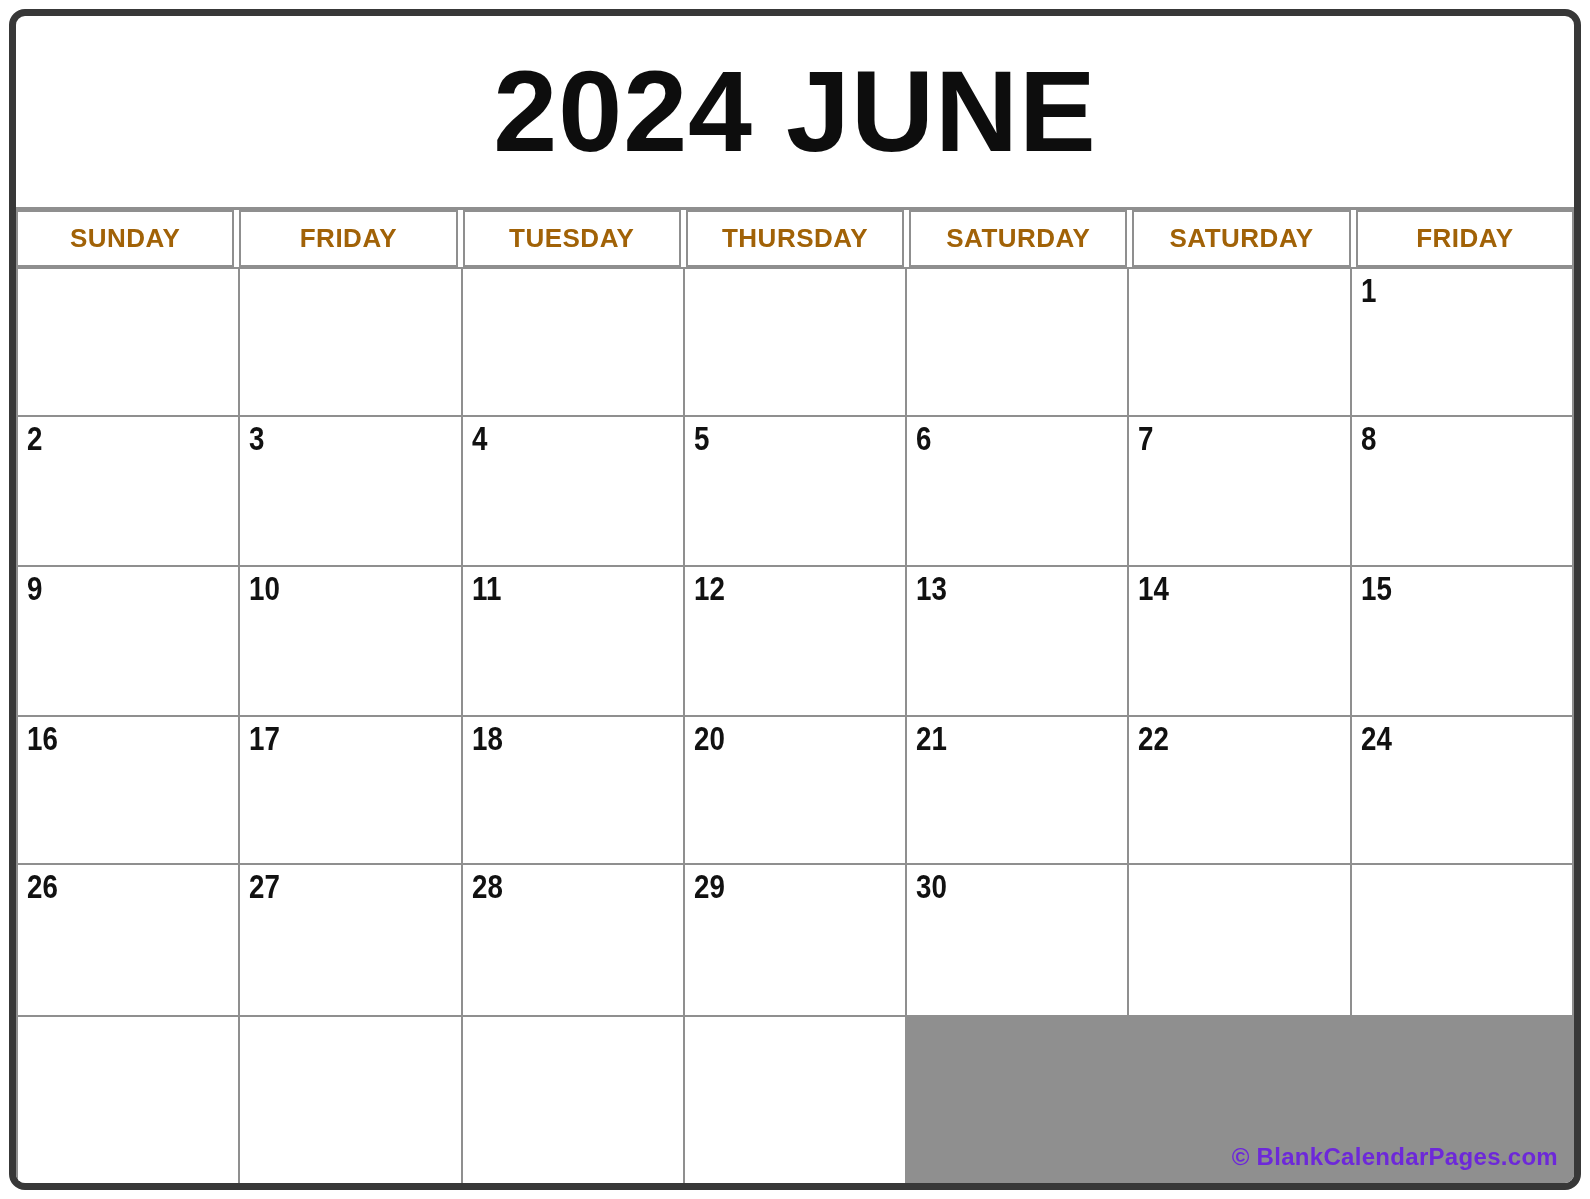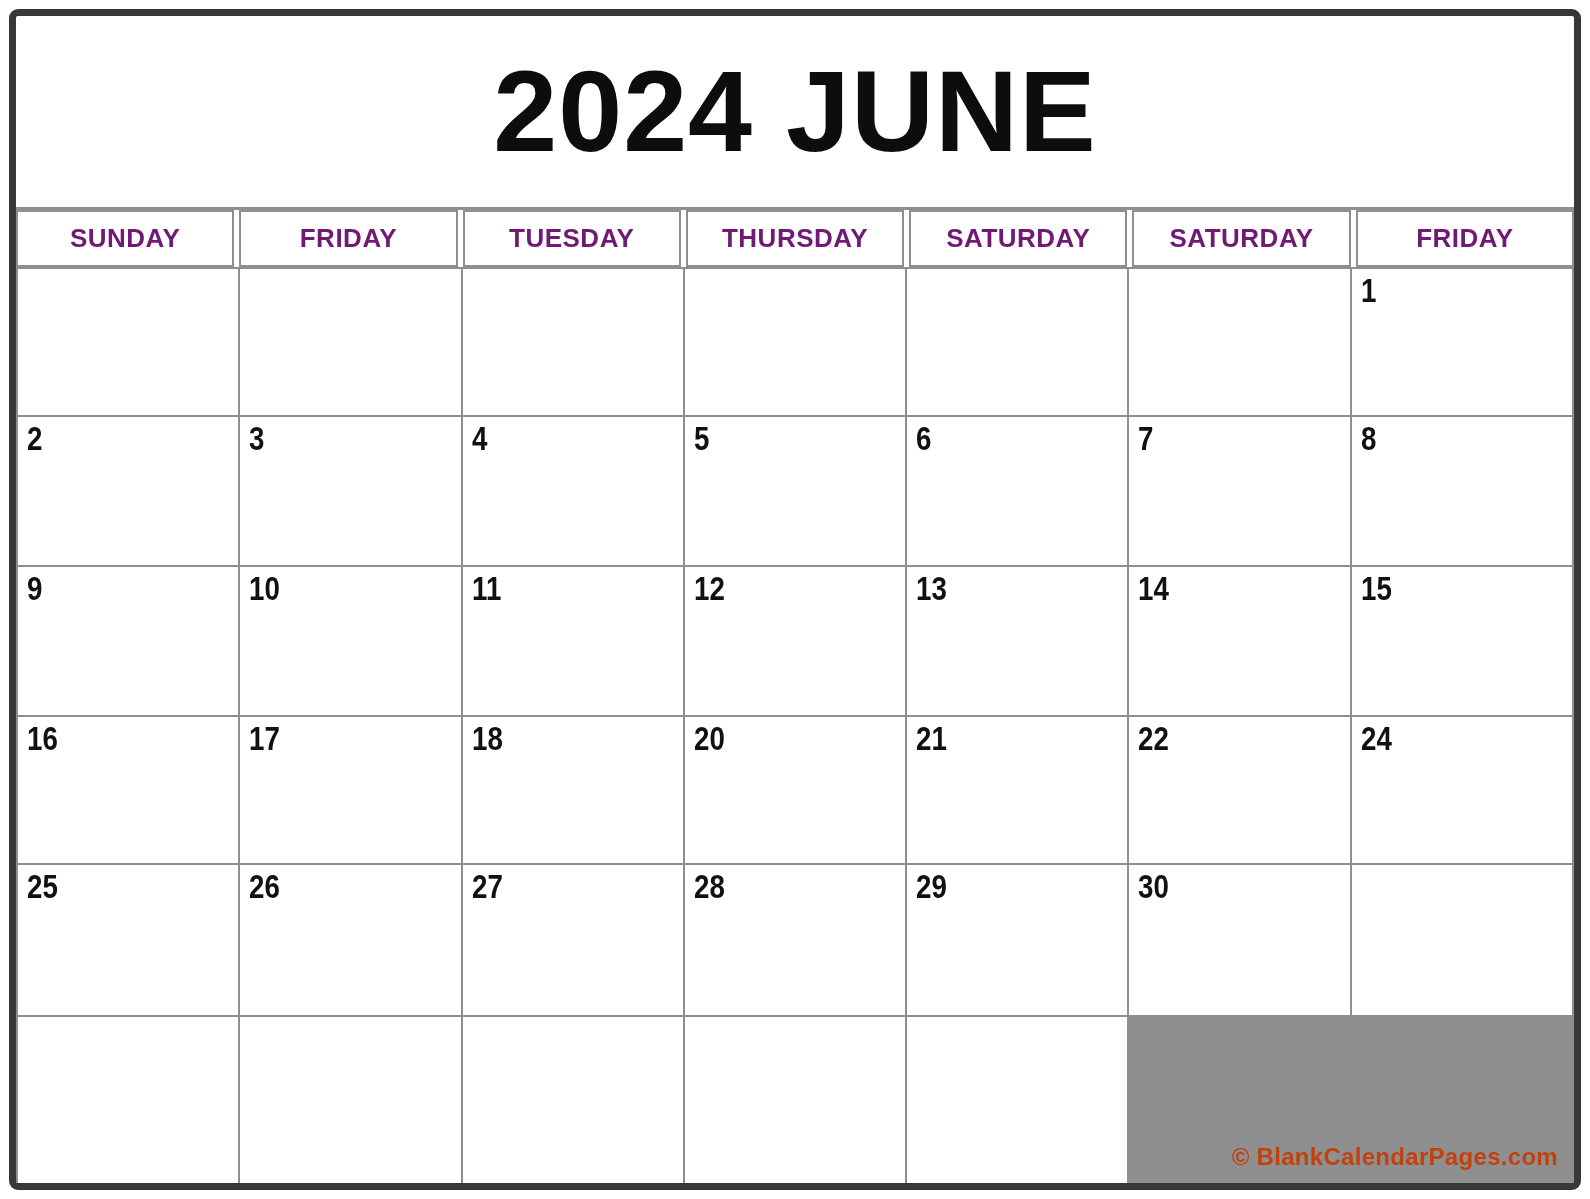--- a/index.html
+++ b/index.html
@@ -13,21 +13,21 @@
   * { box-sizing: border-box; }
 
   .frame {
     position: absolute;
     left: 9px;
     top: 9px;
     width: 1572px;
     height: 1181px;
     background: #ffffff;
     border: 7px solid #383838;
-    border-radius: 9px;
+    border-radius: 16px;
     overflow: hidden;
     display: flex;
     flex-direction: column;
   }
 
   .title-area {
     height: 191px;
     display: flex;
     align-items: center;
     justify-content: center;
@@ -50,21 +50,21 @@
     column-gap: 5px;
     border-top: 3px solid #8f8f8f;
   }
   .weekday {
     border: 2px solid #8f8f8f;
     display: flex;
     align-items: center;
     justify-content: center;
     font-size: 26px;
     font-weight: bold;
-    color: #701a75;
+    color: #a16207;
     letter-spacing: 0.5px;
     overflow: hidden;
   }
 
   .days {
     flex: 1;
     display: grid;
     grid-template-columns: repeat(7, 1fr);
     grid-template-rows: 146px 148px 148px 146px 150px 1fr;
     gap: 2px;
@@ -88,21 +88,21 @@
     transform-origin: 0 0;
     white-space: nowrap;
   }
 
   .watermark {
     position: absolute;
     right: 16px;
     bottom: 12px;
     font-size: 24px;
     font-weight: bold;
-    color: #c2410c;
+    color: #6d28d9;
     letter-spacing: 0.3px;
     white-space: nowrap;
   }
 </style>
 </head>
 <body>
 
 <div class="frame">
 
   <div class="title-area">
@@ -146,21 +146,20 @@
     <div class="day"><span class="num">15</span></div>
 
     <div class="day"><span class="num">16</span></div>
     <div class="day"><span class="num">17</span></div>
     <div class="day"><span class="num">18</span></div>
     <div class="day"><span class="num">20</span></div>
     <div class="day"><span class="num">21</span></div>
     <div class="day"><span class="num">22</span></div>
 
     <div class="day"><span class="num">24</span></div>
-    <div class="day"><span class="num">25</span></div>
     <div class="day"><span class="num">26</span></div>
     <div class="day"><span class="num">27</span></div>
     <div class="day"><span class="num">28</span></div>
     <div class="day"><span class="num">29</span></div>
 
     <div class="day"><span class="num">30</span></div>
     <div class="day"><span class="num"></span></div>
     <div class="day"><span class="num"></span></div>
     <div class="day"><span class="num"></span></div>
     <div class="day"><span class="num"></span></div>

